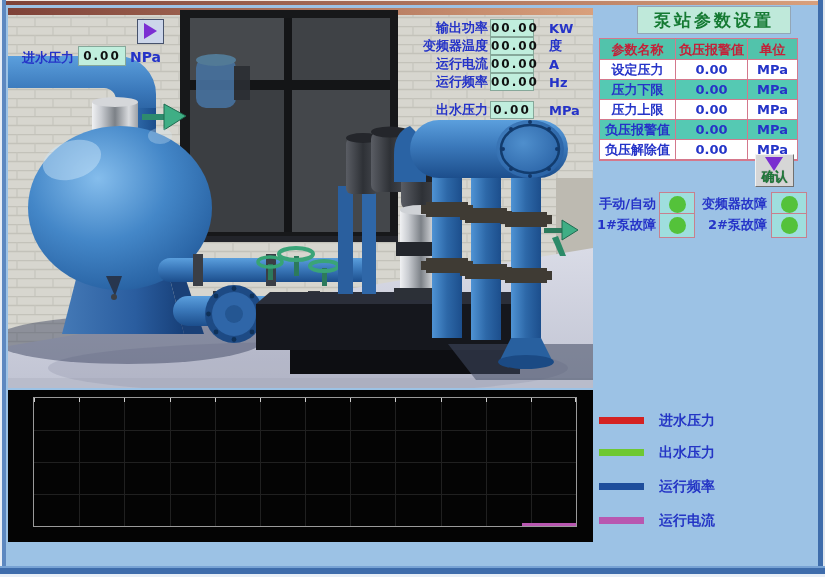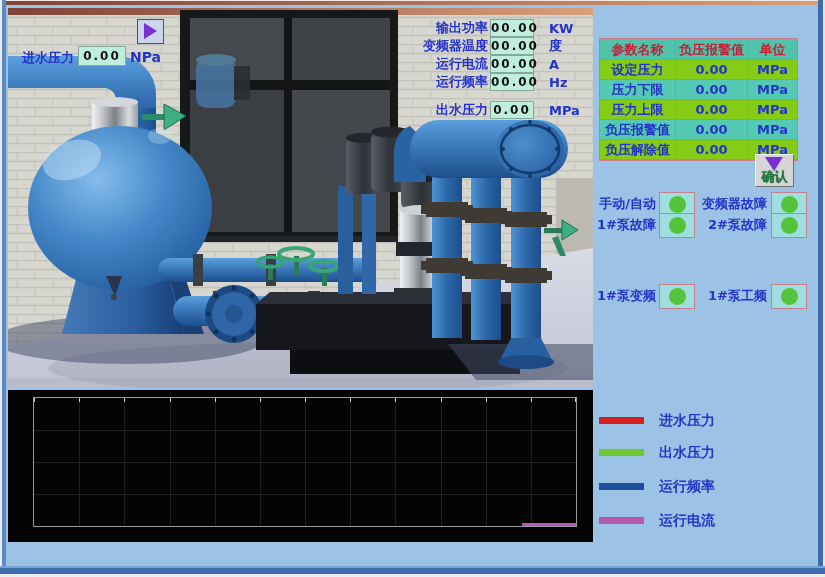--- a/index.html
+++ b/index.html
@@ -49,21 +49,21 @@
   .settings-table{position:absolute;left:599px;top:38px;width:197px;border:1px solid #d4788c;}
   .strow{display:flex;}
   .strow>div{border-right:1px solid #d4788c;border-bottom:1px solid #d4788c;box-sizing:border-box;
     height:20px;line-height:20px;text-align:center;font-size:13px;font-weight:bold;overflow:hidden;}
   .strow>div:last-child{border-right:none;}
   .strow .c1{width:76px;}
   .strow .c2{width:72px;}
   .strow .c3{width:49px;}
   .strow.head>div{height:21px;line-height:21px;color:#c42038;background:#52c3ab;}
   .strow.r>div{color:#2533c8;}
-  .strow.odd>div{background:#84cc16;}
+  .strow.odd>div{background:#ffffff;}
   .strow.even>div{background:#55c9b3;}
 
   .confirm-btn{position:absolute;left:755px;top:154px;width:37px;height:31px;background:#d6d6d6;
     border-top:1px solid #f2f2f2;border-left:1px solid #f2f2f2;
     border-right:1px solid #707070;border-bottom:1px solid #707070;cursor:pointer;}
   .confirm-btn .tri-down{position:absolute;left:9px;top:2px;width:0;height:0;
     border-top:14px solid #7a2fd0;border-left:9px solid transparent;border-right:9px solid transparent;}
   .confirm-btn .txt{position:absolute;left:0;bottom:0px;width:100%;text-align:center;
     color:#1c7a38;font-size:13px;font-weight:bold;text-shadow:0 0 1px #555;}
 
@@ -370,20 +370,21 @@
         <div class="tick" style="left: 316.167px;"></div>
         <div class="tick" style="left: 361.333px;"></div>
         <div class="tick" style="left: 406.5px;"></div>
         <div class="tick" style="left: 451.667px;"></div>
         <div class="tick" style="left: 496.833px;"></div>
         <div class="tick" style="left: 541px;"></div>
         <div class="trace" style="left: 487.8px; width: 54.2px; background: rgb(184, 87, 176);"></div>
       </div>
   </div>
 
+  <div class="panel-title">泵站参数设置</div>
 
   <div class="settings-table">
     <div class="strow head">
       <div class="c1">参数名称</div>
       <div class="c2">负压报警值</div>
       <div class="c3">单位</div>
     </div>
     <div class="strow r odd">
       <div class="c1">设定压力</div>
       <div class="c2">0.00</div>
@@ -429,30 +430,20 @@
   <div class="status-row" style="top:213px;">
     <span class="lab1">1#泵故障</span>
     <span class="ledbox">
         <span class="led" style="background: rgb(84, 194, 58);"></span>
       </span>
     <span class="lab2">2#泵故障</span>
     <span class="ledbox">
         <span class="led" style="background: rgb(84, 194, 58);"></span>
       </span>
   </div>
-  <div class="status-row" style="top:284px;">
-    <span class="lab1">1#泵变频</span>
-    <span class="ledbox">
-        <span class="led" style="background: rgb(84, 194, 58);"></span>
-      </span>
-    <span class="lab2">1#泵工频</span>
-    <span class="ledbox">
-        <span class="led" style="background: rgb(84, 194, 58);"></span>
-      </span>
-  </div>
 
   <div class="legend-item" style="top:417px;">
     <span class="legend-bar" style="background: rgb(212, 34, 34);"></span>
     <span class="legend-label">进水压力</span>
   </div>
   <div class="legend-item" style="top:449px;">
     <span class="legend-bar" style="background: rgb(110, 200, 50);"></span>
     <span class="legend-label">出水压力</span>
   </div>
   <div class="legend-item" style="top:483px;">

